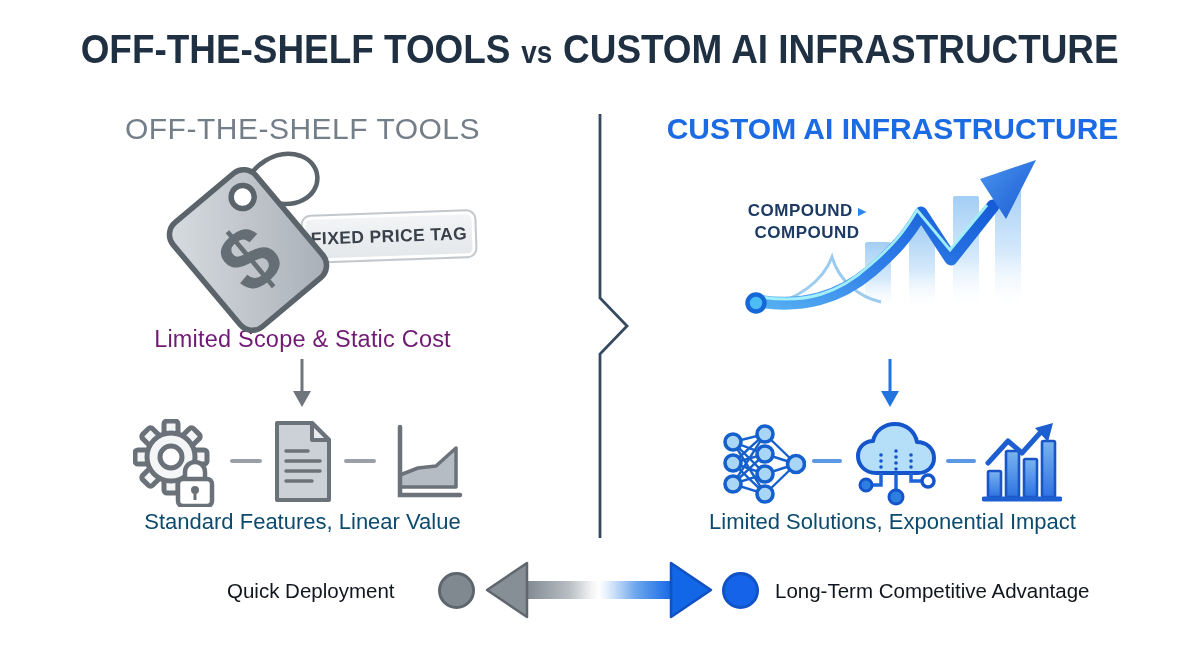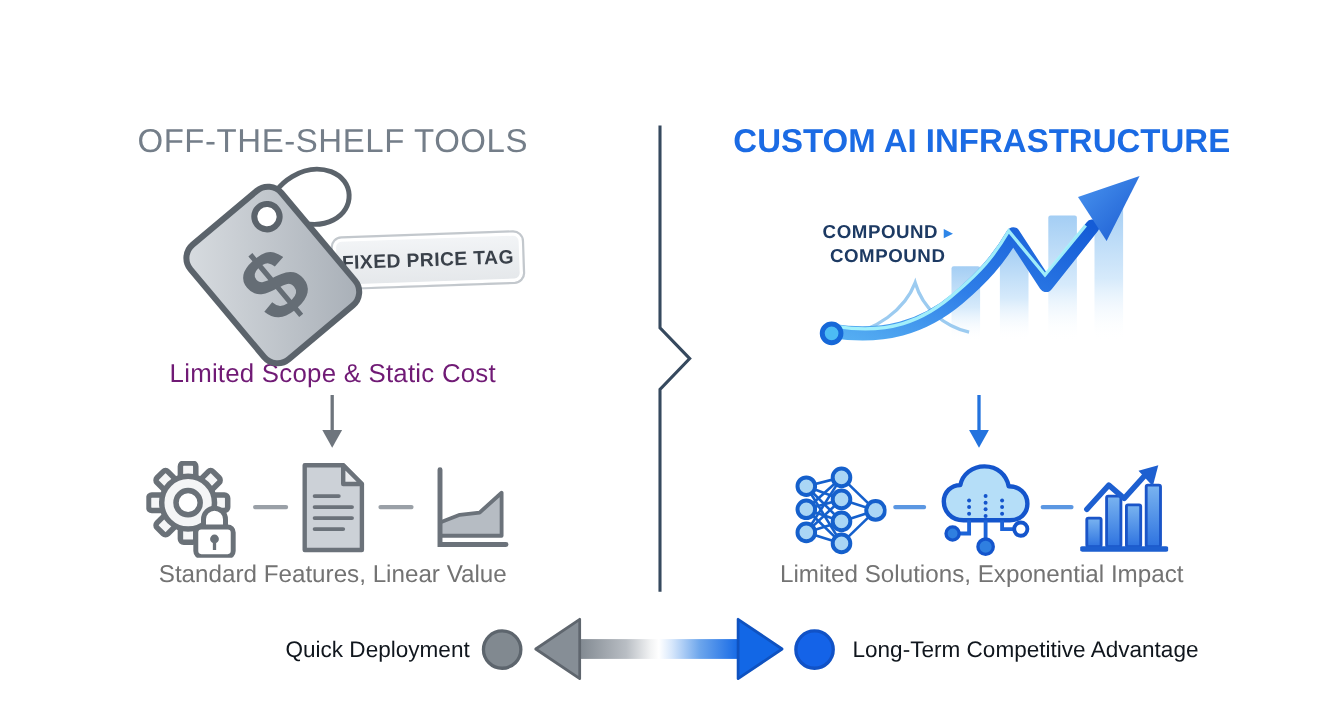--- a/index.html
+++ b/index.html
@@ -23,43 +23,48 @@
     background:linear-gradient(#f3f5f7,#e4e7ea);
     border:2px solid #c3c8cd;box-shadow:inset 0 0 0 3px #ffffff;
     transform:rotate(-2deg);z-index:2;
     display:flex;align-items:center;justify-content:center;
     font-size:17.5px;font-weight:700;color:#3a414a;letter-spacing:.4px;white-space:nowrap;
   }
   .tag-svg{left:150px;top:140px;z-index:3;}
   
   .summary{top:326px;width:455px;text-align:center;font-size:23.5px;color:#701a75;letter-spacing:.2px;white-space:nowrap;}
   .summary.left{left:75px;} .summary.right{left:665px;}
-  .caption{top:509px;width:455px;text-align:center;font-size:22px;color:#737373;white-space:nowrap;}
+  .caption{top:509px;width:455px;text-align:center;font-size:22px;color:#0c4a6e;white-space:nowrap;}
   .caption.left{left:75px;} .caption.right{left:665px;}
   
   .dash{top:459px;height:4px;border-radius:2px;}
   .dash.gray{background:#9aa0a7;}
   .dash.blue{background:#5b97e2;}
   
   .compound{left:738px;top:200px;width:138px;text-align:center;font-size:17px;line-height:1.32;
     font-weight:700;color:#1d3a63;letter-spacing:.5px;z-index:4;white-space:nowrap;}
   .compound .chev{color:#2e86e8;font-size:15px;}
   
   .foot-label{top:579px;font-size:20.5px;color:#10161d;white-space:nowrap;}
-  .foot-label.left{left:227px;width:200px;text-align:right;}
+  .foot-label.left{left:227px;width:200px;text-align:left;}
   .foot-label.right{left:775px;text-align:left;}
   .dot{width:37px;height:37px;border-radius:50%;top:572px;box-sizing:border-box;}
   .dot.gray{left:438px;background:#818990;border:3px solid #5d656d;}
   .dot.blue{left:722px;background:#1463e8;border:3px solid #1152c6;}
 </style>
 </head>
 <body>
 
 <div id="canvas">
 
+  <div class="abs title-wrap">
+    <span class="title-inner">
+      <span>OFF-THE-SHELF TOOLS</span><span class="title-vs">vs</span><span>CUSTOM AI INFRASTRUCTURE</span>
+    </span>
+  </div>
 
   <div class="abs col-heading left">OFF-THE-SHELF TOOLS</div>
   <div class="abs col-heading right">CUSTOM AI INFRASTRUCTURE</div>
 
   <svg class="abs" style="left:585px;top:108px;" width="50" height="436" viewBox="0 0 50 436">
     <path d="M15,6 L15,190 L42,218 L15,246 L15,430" fill="none" stroke="#36495e" stroke-width="2.8" stroke-linejoin="miter"></path>
   </svg>
 
   <svg class="abs tag-svg" width="210" height="200" viewBox="0 0 210 200">
     <defs>

